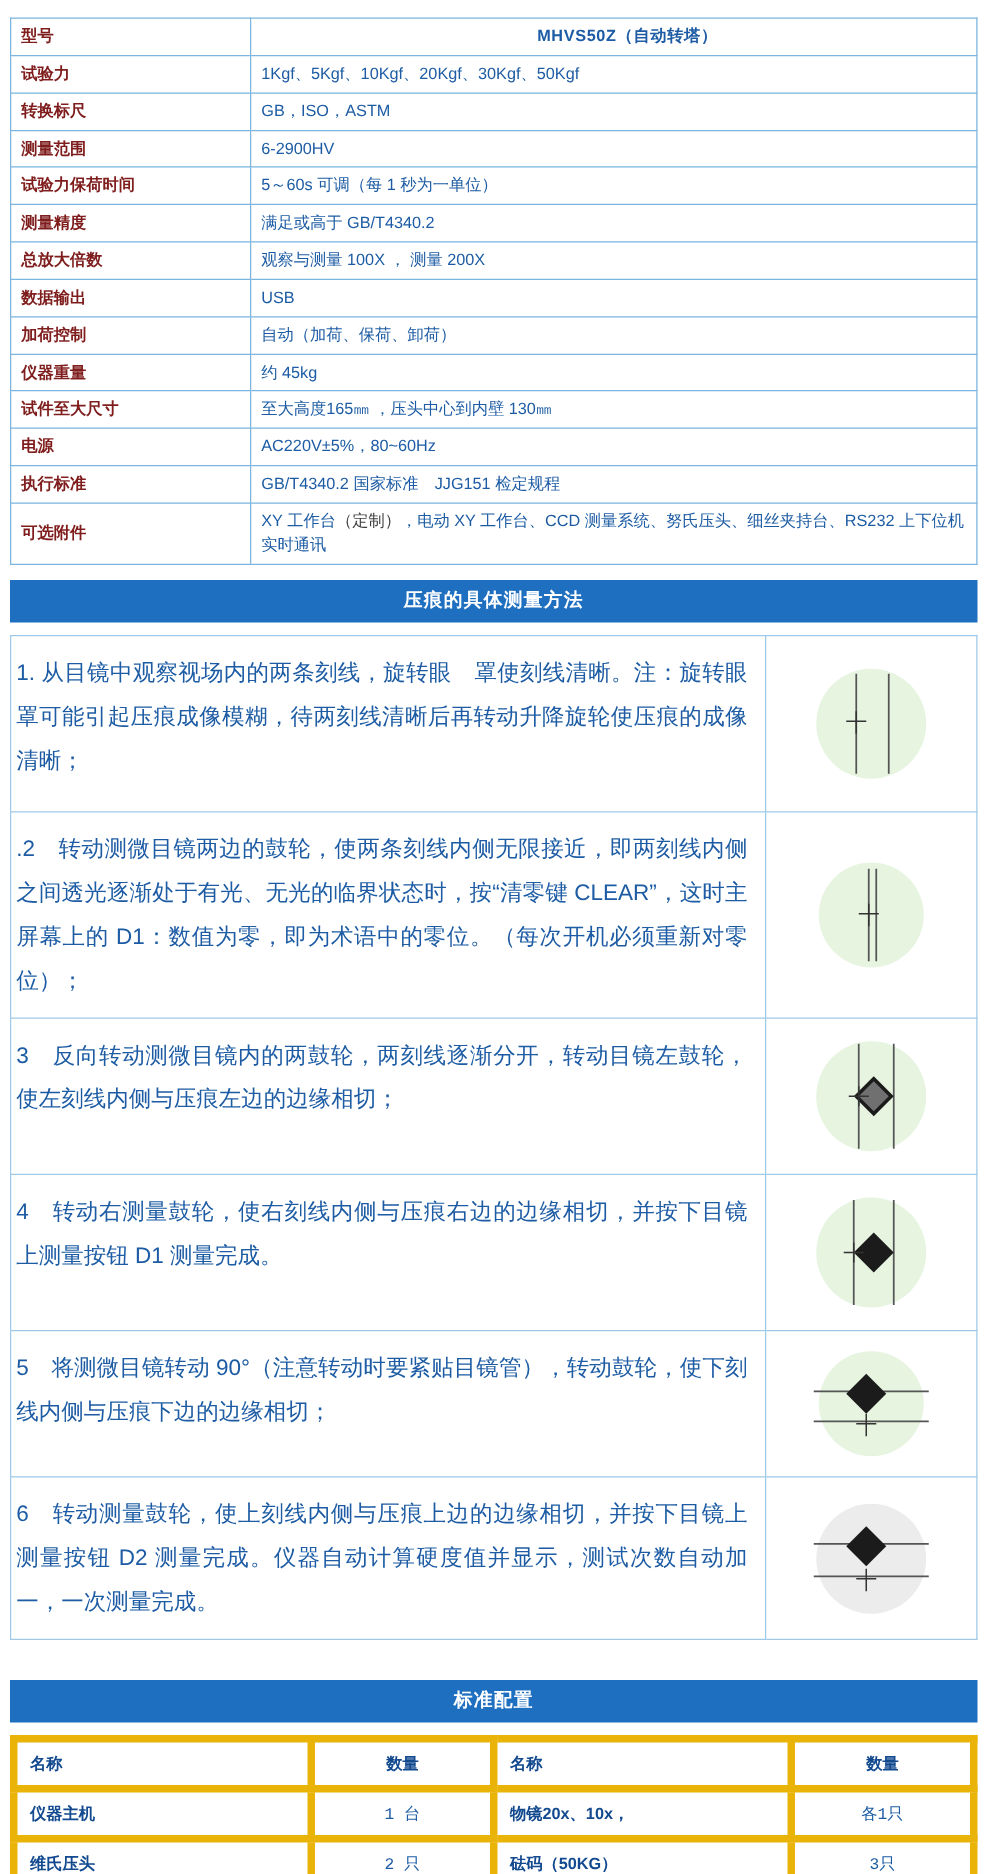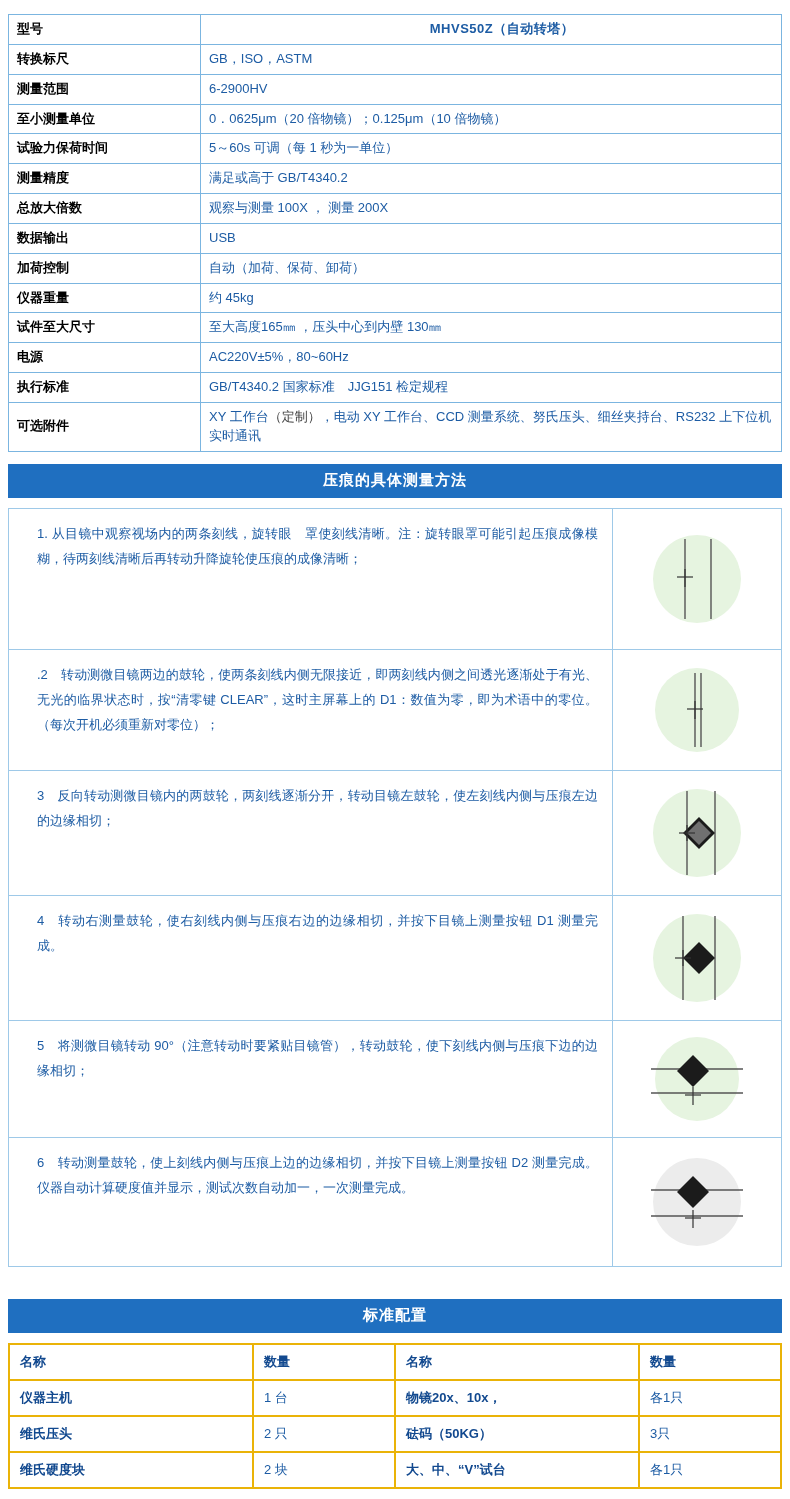--- a/index.html
+++ b/index.html
@@ -30,21 +30,21 @@
     border: 1px solid #7bb5e0;
     padding: 5px 8px;
     font-size: 13px;
     color: #1d5ca4;
     line-height: 1.45;
     vertical-align: middle;
   }
   table.spec td.lbl {
     width: 175px;
     font-weight: bold;
-    color: #000000;
+    color: #7f1d1d;
     background: #ffffff;
   }
   table.spec td.val {
     background: #ffffff;
   }
   table.spec tr.first td.val {
     text-align: center;
     font-weight: bold;
     letter-spacing: 0.5px;
     padding-left: 30px;
@@ -75,22 +75,22 @@
     width: 774px;
     border-collapse: collapse;
     table-layout: fixed;
     margin: 10px auto 0 auto;
   }
   table.method td {
     border: 1px solid #9ec9e8;
     vertical-align: top;
   }
   table.method td.txt {
-    padding: 12px 14px 12px 28px;
-    font-size: 13px;
+    padding: 12px 14px 12px 4px;
+    font-size: 18px;
     color: #1d5ca4;
     line-height: 1.95;
     text-align: justify;
   }
   table.method td.fig {
     width: 168px;
     padding: 0;
     text-align: center;
     vertical-align: middle;
   }
@@ -103,33 +103,34 @@
   }
 
   
   table.config {
     width: 774px;
     border-collapse: collapse;
     table-layout: fixed;
     margin: 10px auto 0 auto;
   }
   table.config td, table.config th {
-    border: 2px solid #eab308;
+    border: 6px solid #eab308;
     font-size: 13px;
     padding: 6px 10px;
     color: #12498f;
     font-weight: bold;
     text-align: left;
     height: 22px;
   }
   table.config td.qty, table.config th.qty {
-    text-align: left;
+    text-align: center;
     font-weight: normal;
     color: #1d5ca4;
     width: 120px;
+    font-family: Liberation Mono, monospace;
   }
   table.config th {
     font-weight: bold;
   }
   table.config th.qty {
     font-weight: bold;
     color: #12498f;
   }
   table.config td.name {
     width: 267px;
@@ -140,30 +141,30 @@
 
 <div class="page">
 
   <table class="spec">
     <tbody>
       <tr class="first">
         <td class="lbl">型号</td>
         <td class="val">MHVS50Z（自动转塔）</td>
       </tr>
       <tr>
+        <td class="lbl">试验力</td>
+        <td class="val">1Kgf、5Kgf、10Kgf、20Kgf、30Kgf、50Kgf</td>
+      </tr>
+      <tr>
         <td class="lbl">转换标尺</td>
         <td class="val">GB，ISO，ASTM</td>
       </tr>
       <tr>
         <td class="lbl">测量范围</td>
         <td class="val">6-2900HV</td>
-      </tr>
-      <tr>
-        <td class="lbl">至小测量单位</td>
-        <td class="val">0．0625μm（20 倍物镜）；0.125μm（10 倍物镜）</td>
       </tr>
       <tr>
         <td class="lbl">试验力保荷时间</td>
         <td class="val">5～60s 可调（每 1 秒为一单位）</td>
       </tr>
       <tr>
         <td class="lbl">测量精度</td>
         <td class="val">满足或高于 GB/T4340.2</td>
       </tr>
       <tr>

